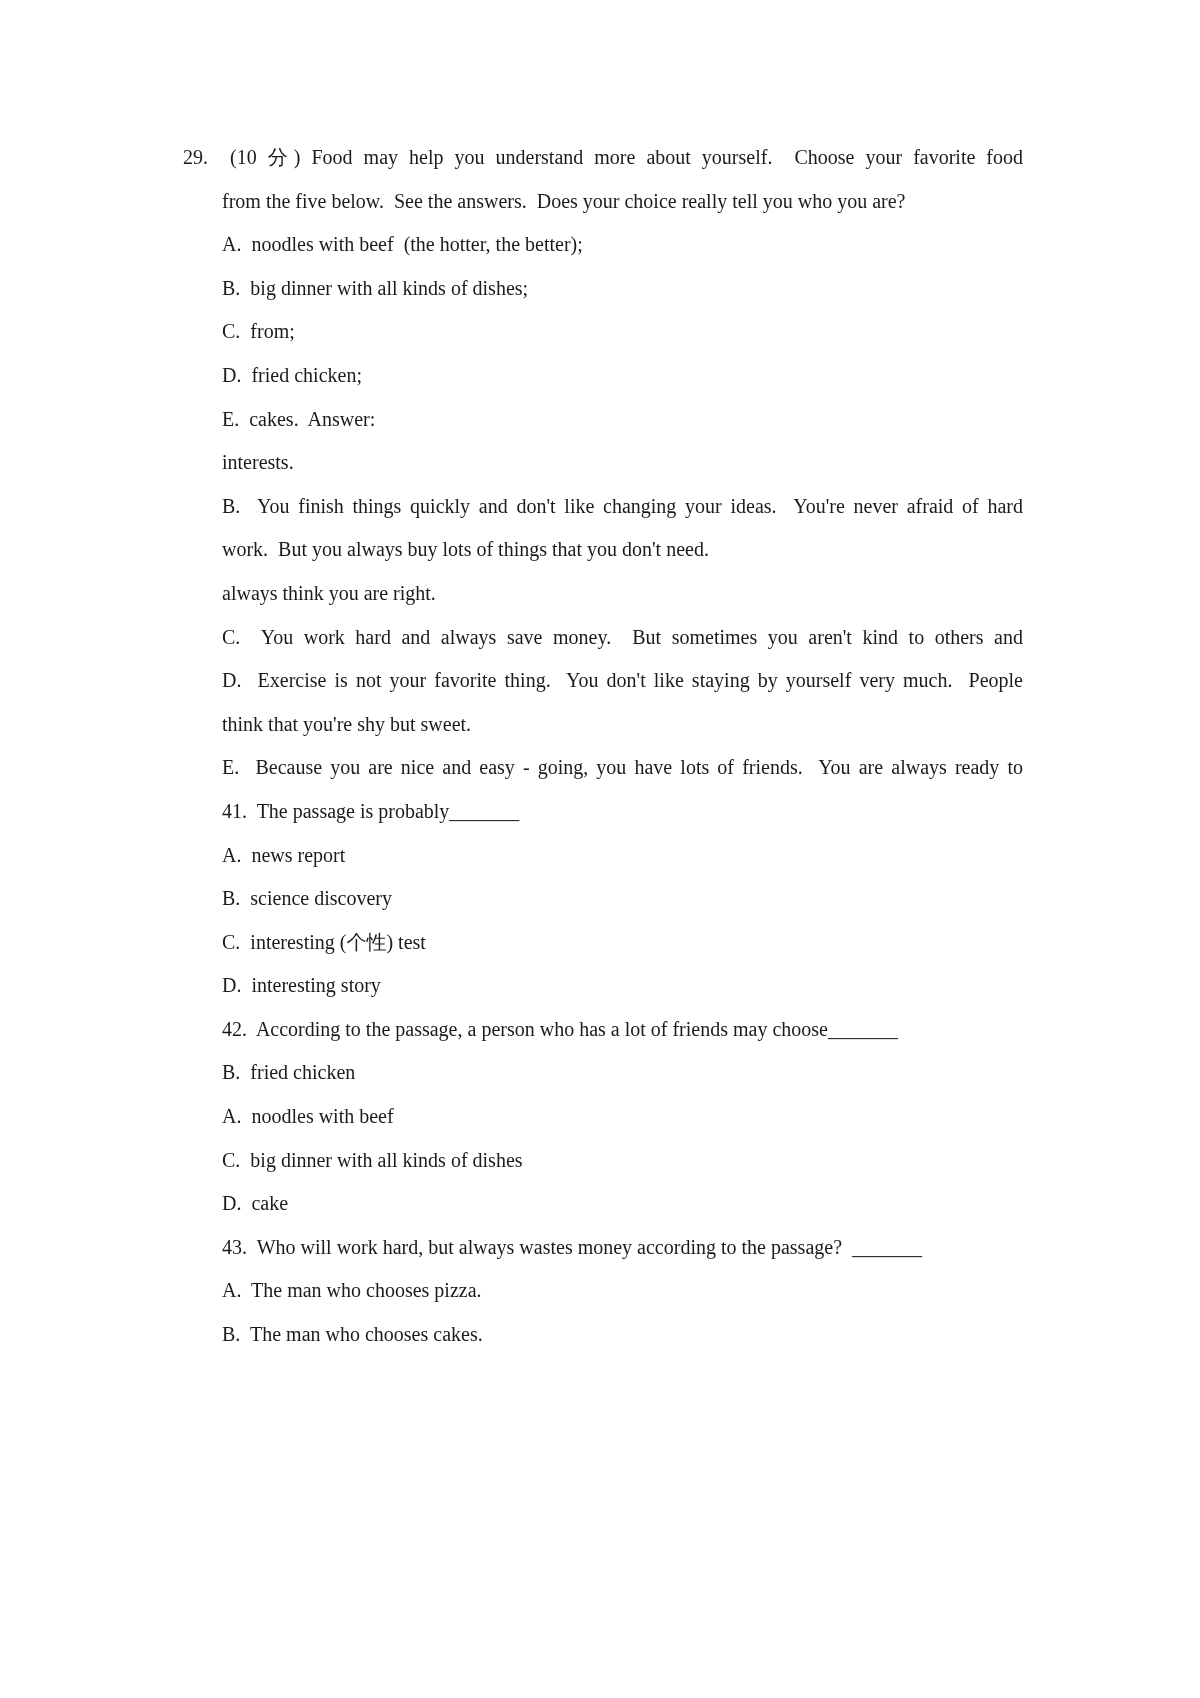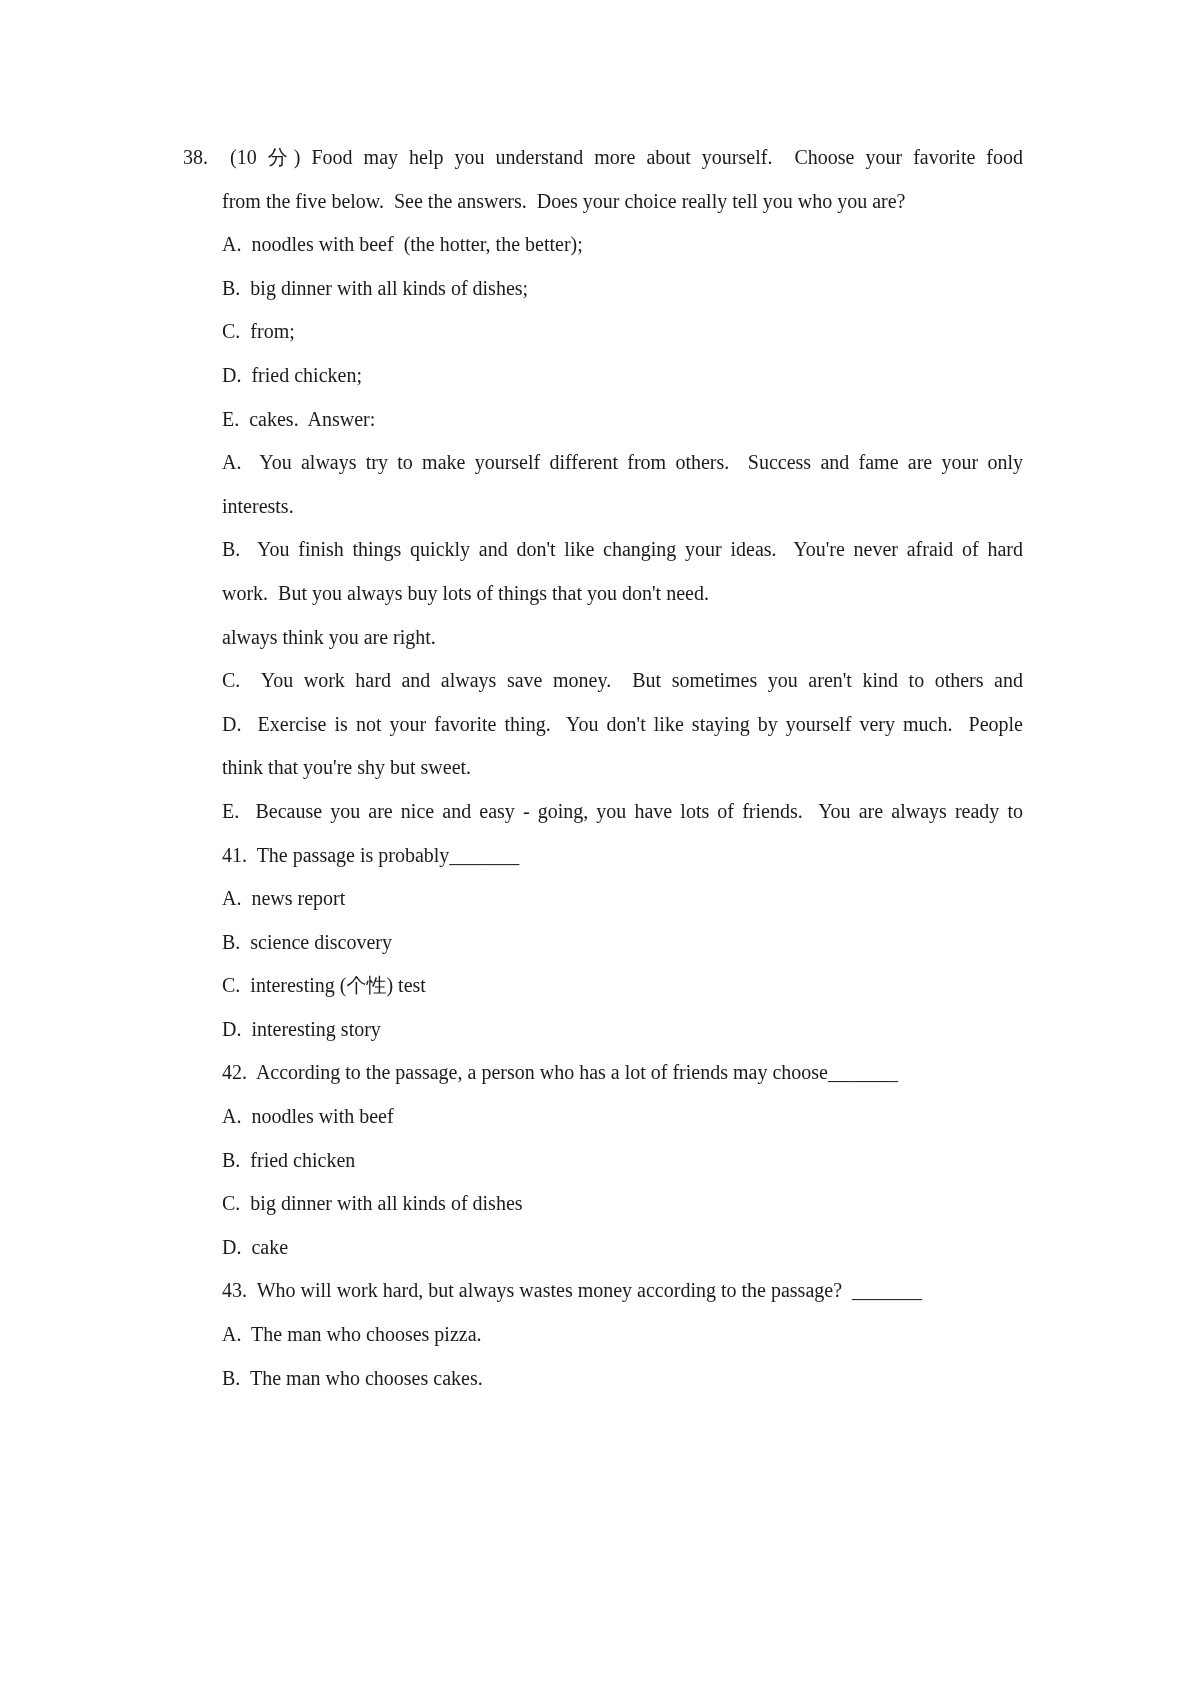--- a/index.html
+++ b/index.html
@@ -25,42 +25,41 @@
   .ln.first { margin-left: 0; }
   .ln.justify {
     text-align: justify;
     text-align-last: justify;
   }
 </style>
 </head>
 <body>
 
 <div class="page">
-  <div class="ln first justify">38.  (10 分) Food may help you understand more about yourself.  Choose your favorite food</div>
+  <div class="ln first justify">29.  (10 分) Food may help you understand more about yourself.  Choose your favorite food</div>
   <div class="ln">from the five below.  See the answers.  Does your choice really tell you who you are?</div>
   <div class="ln">A.  noodles with beef  (the hotter, the better);</div>
   <div class="ln">B.  big dinner with all kinds of dishes;</div>
   <div class="ln">C.  from;</div>
   <div class="ln">D.  fried chicken;</div>
   <div class="ln">E.  cakes.  Answer:</div>
-  <div class="ln justify">A.  You always try to make yourself different from others.  Success and fame are your only</div>
   <div class="ln">interests.</div>
   <div class="ln justify">B.  You finish things quickly and don't like changing your ideas.  You're never afraid of hard</div>
   <div class="ln">work.  But you always buy lots of things that you don't need.</div>
   <div class="ln">always think you are right.</div>
   <div class="ln justify">C.  You work hard and always save money.  But sometimes you aren't kind to others and</div>
   <div class="ln justify">D.  Exercise is not your favorite thing.  You don't like staying by yourself very much.  People</div>
   <div class="ln">think that you're shy but sweet.</div>
   <div class="ln justify">E.  Because you are nice and easy - going, you have lots of friends.  You are always ready to</div>
   <div class="ln">41.  The passage is probably_______</div>
   <div class="ln">A.  news report</div>
   <div class="ln">B.  science discovery</div>
   <div class="ln">C.  interesting (个性) test</div>
   <div class="ln">D.  interesting story</div>
   <div class="ln">42.  According to the passage, a person who has a lot of friends may choose_______</div>
+  <div class="ln">B.  fried chicken</div>
   <div class="ln">A.  noodles with beef</div>
-  <div class="ln">B.  fried chicken</div>
   <div class="ln">C.  big dinner with all kinds of dishes</div>
   <div class="ln">D.  cake</div>
   <div class="ln">43.  Who will work hard, but always wastes money according to the passage?  _______</div>
   <div class="ln">A.  The man who chooses pizza.</div>
   <div class="ln">B.  The man who chooses cakes.</div>
 </div>
 
 </body></html>

